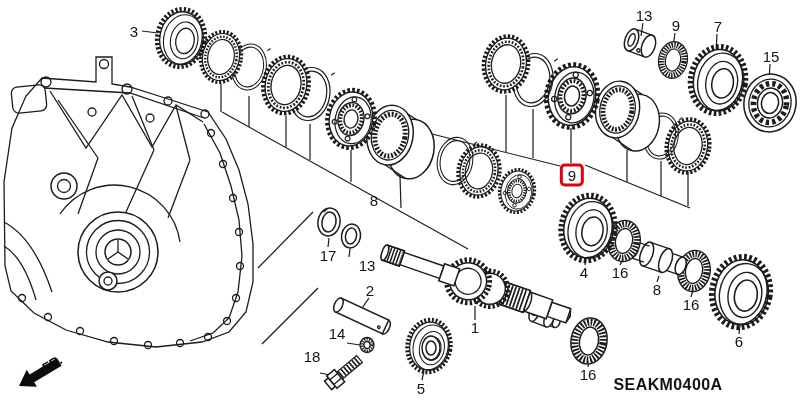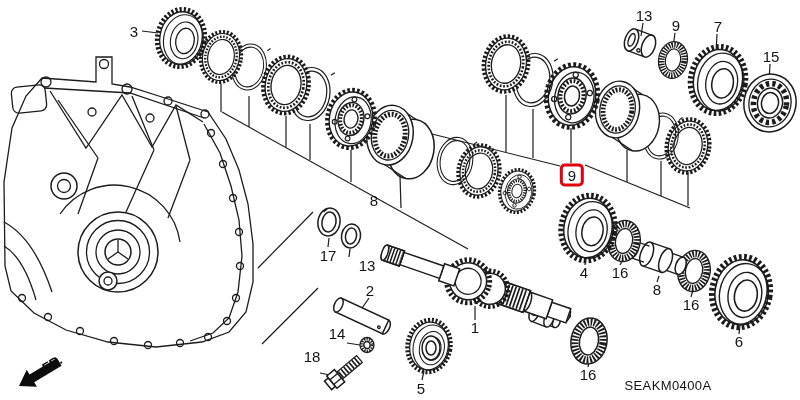--- a/index.html
+++ b/index.html
@@ -5,21 +5,21 @@
   html,body{margin:0;padding:0;background:#fff;}
   .stage{position:relative;width:800px;height:400px;background:#fff;overflow:hidden;
          font-family:"Liberation Sans", sans-serif;}
   .stage svg{position:absolute;left:0;top:0;}
   svg .w{fill:#fff;stroke:#1c1c1c;stroke-width:1.5px;}
   svg .n{fill:none;stroke:#1c1c1c;stroke-width:1.3px;}
   svg .t{fill:none;stroke:#1c1c1c;}
   .callout{position:absolute;transform:translate(-50%,-50%);font-size:15px;color:#141414;
            line-height:1;white-space:nowrap;z-index:5;background:transparent;}
   .callout.hl{border:3px solid #e2000f;border-radius:5px;padding:1px 5px;background:#fff;font-weight:400;}
-  .code-label{position:absolute;transform:translate(-50%,-50%);font-size:13px;font-weight:400;
+  .code-label{position:absolute;transform:translate(-50%,-50%);font-size:16px;font-weight:700;
               letter-spacing:.4px;color:#141414;z-index:5;}
   .fr-label{position:absolute;transform:translate(-50%,-50%) rotate(-31deg);font-size:13.5px;
             font-weight:700;font-style:italic;color:#0c0c0c;z-index:5;}
 </style>
 </head>
 <body>
 
 <div class="stage">
 
 <svg width="800" height="400" viewBox="0 0 800 400">

